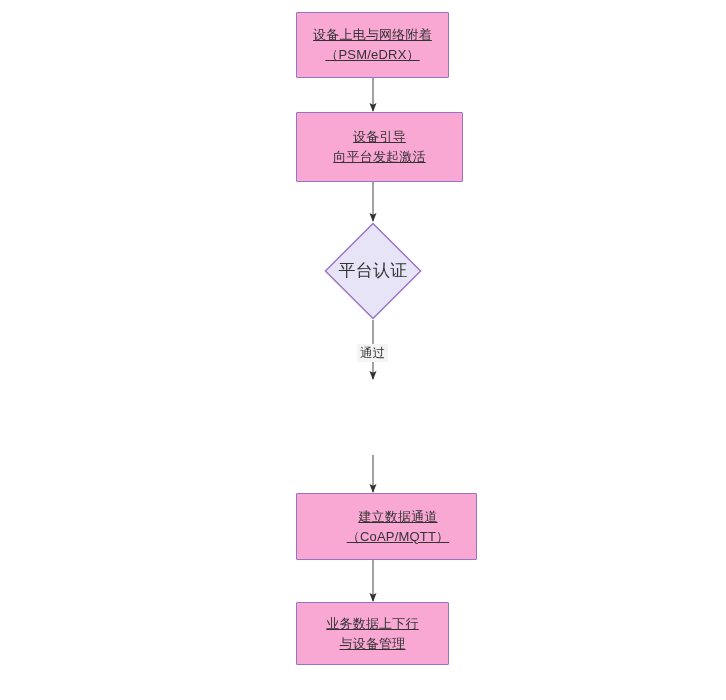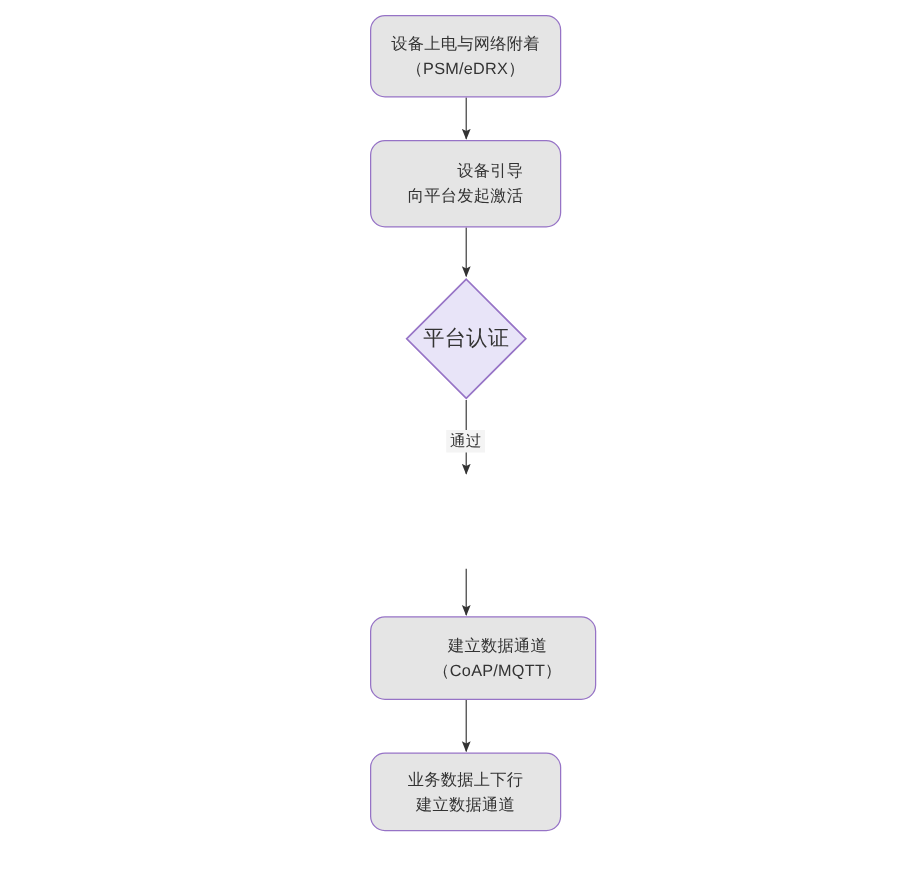--- a/index.html
+++ b/index.html
@@ -26,23 +26,24 @@
     align-items: center;
     justify-content: center;
     text-align: center;
     color: #333333;
     font-size: 13px;
     line-height: 20px;
     letter-spacing: 0.2px;
     z-index: 3;
   }
   .node.process {
-    background: #e5e5e5;
+    background: #f9a8d4;
     border: 1.4px solid #9673c6;
-    border-radius: 12px;
+    border-radius: 1px;
+    text-decoration: underline;
   }
   .node-label {
     white-space: pre-line;
     padding: 0 6px;
   }
   .node.decision {
     background: transparent;
     border: none;
   }
   .diamond-svg {
@@ -94,38 +95,38 @@
         <line x1="373" y1="455" x2="373" y2="492" stroke="#555555" stroke-width="1.1" marker-end="url(#arrowhead)"></line>
         <line x1="373" y1="560" x2="373" y2="601" stroke="#555555" stroke-width="1.1" marker-end="url(#arrowhead)"></line>
       </g>
   </svg>
 
   <div class="node process" style="left:296px; top:12px; width:153px; height:66px;">
     <span class="node-label">设备上电与网络附着
 （PSM/eDRX）</span>
   </div>
 
-  <div class="node process" style="left:296px; top:112px; width:153px; height:70px;text-align:right;">
+  <div class="node process" style="left:296px; top:112px; width:167px; height:70px;">
     <span class="node-label">设备引导
 向平台发起激活</span>
   </div>
 
   <div class="node decision" style="left:324px; top:222px; width:98px; height:98px;">
     <svg class="diamond-svg" width="98" height="98" viewBox="0 0 98 98" xmlns="http://www.w3.org/2000/svg">
       <polygon points="49,1.4 96.6,49 49,96.6 1.4,49" fill="#e8e4f8" stroke="#9673c6" stroke-width="1.4"></polygon>
     </svg>
     <span class="decision-text">平台认证</span>
   </div>
 
 
   <div class="node process" style="left:296px; top:493px; width:181px; height:67px;padding-left:23px;">
     <span class="node-label">建立数据通道
 （CoAP/MQTT）</span>
   </div>
 
   <div class="node process" style="left:296px; top:602px; width:153px; height:63px;">
     <span class="node-label">业务数据上下行
-建立数据通道</span>
+与设备管理</span>
   </div>
 
   <div class="edge-label" style="left:357px; top:344px;">通过</div>
 
 </div>
 
 </body></html>

